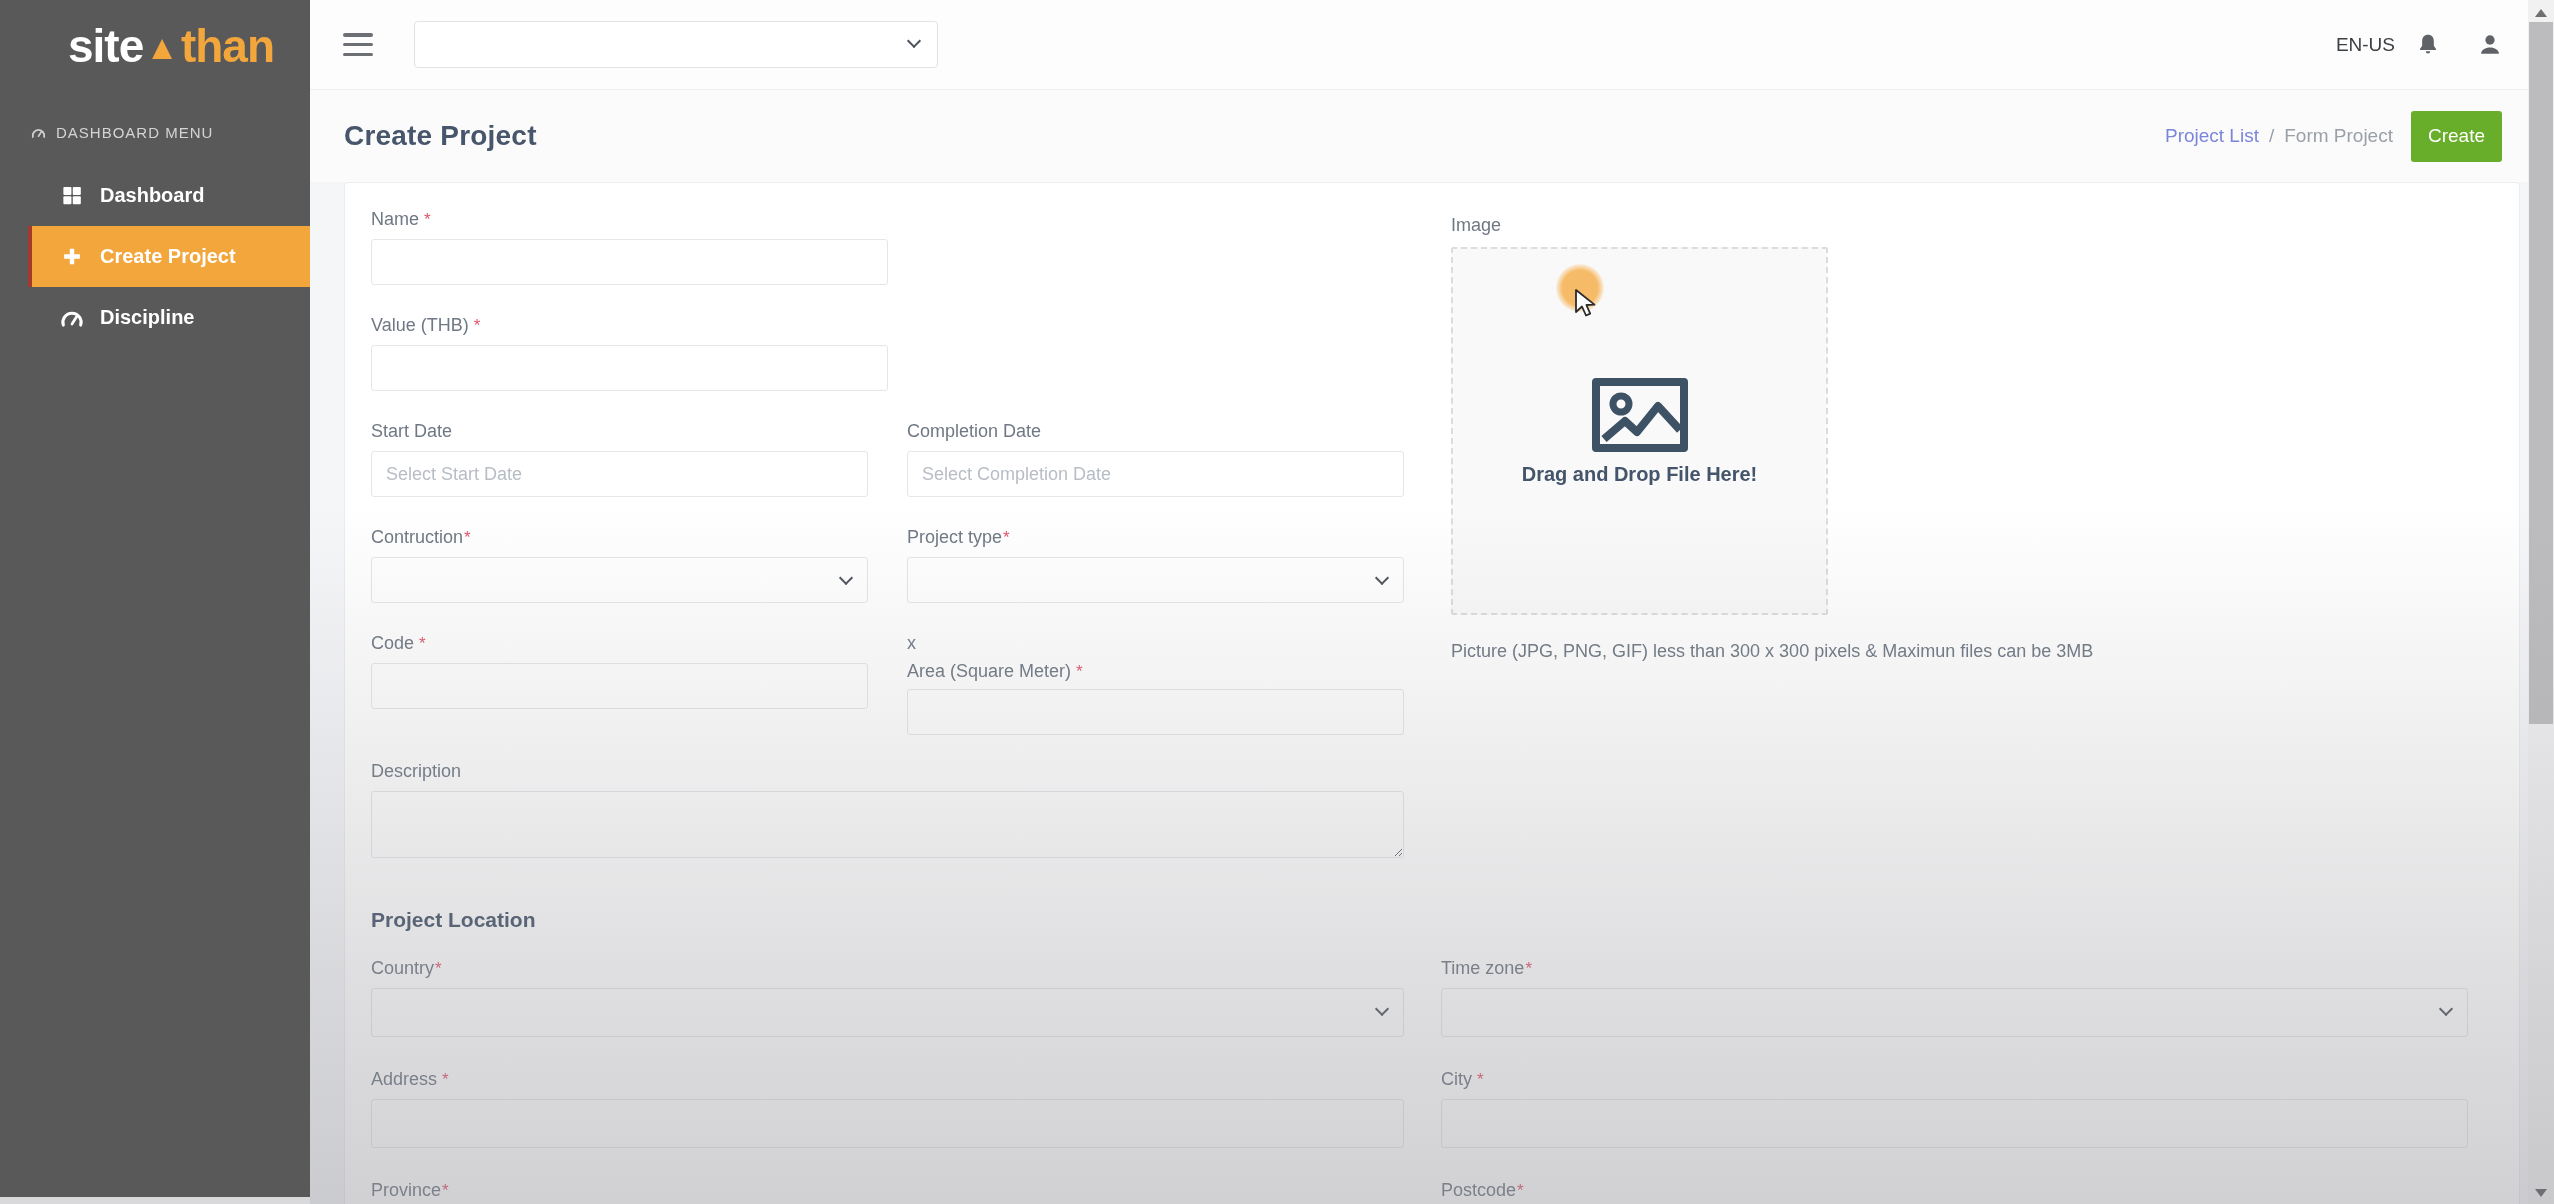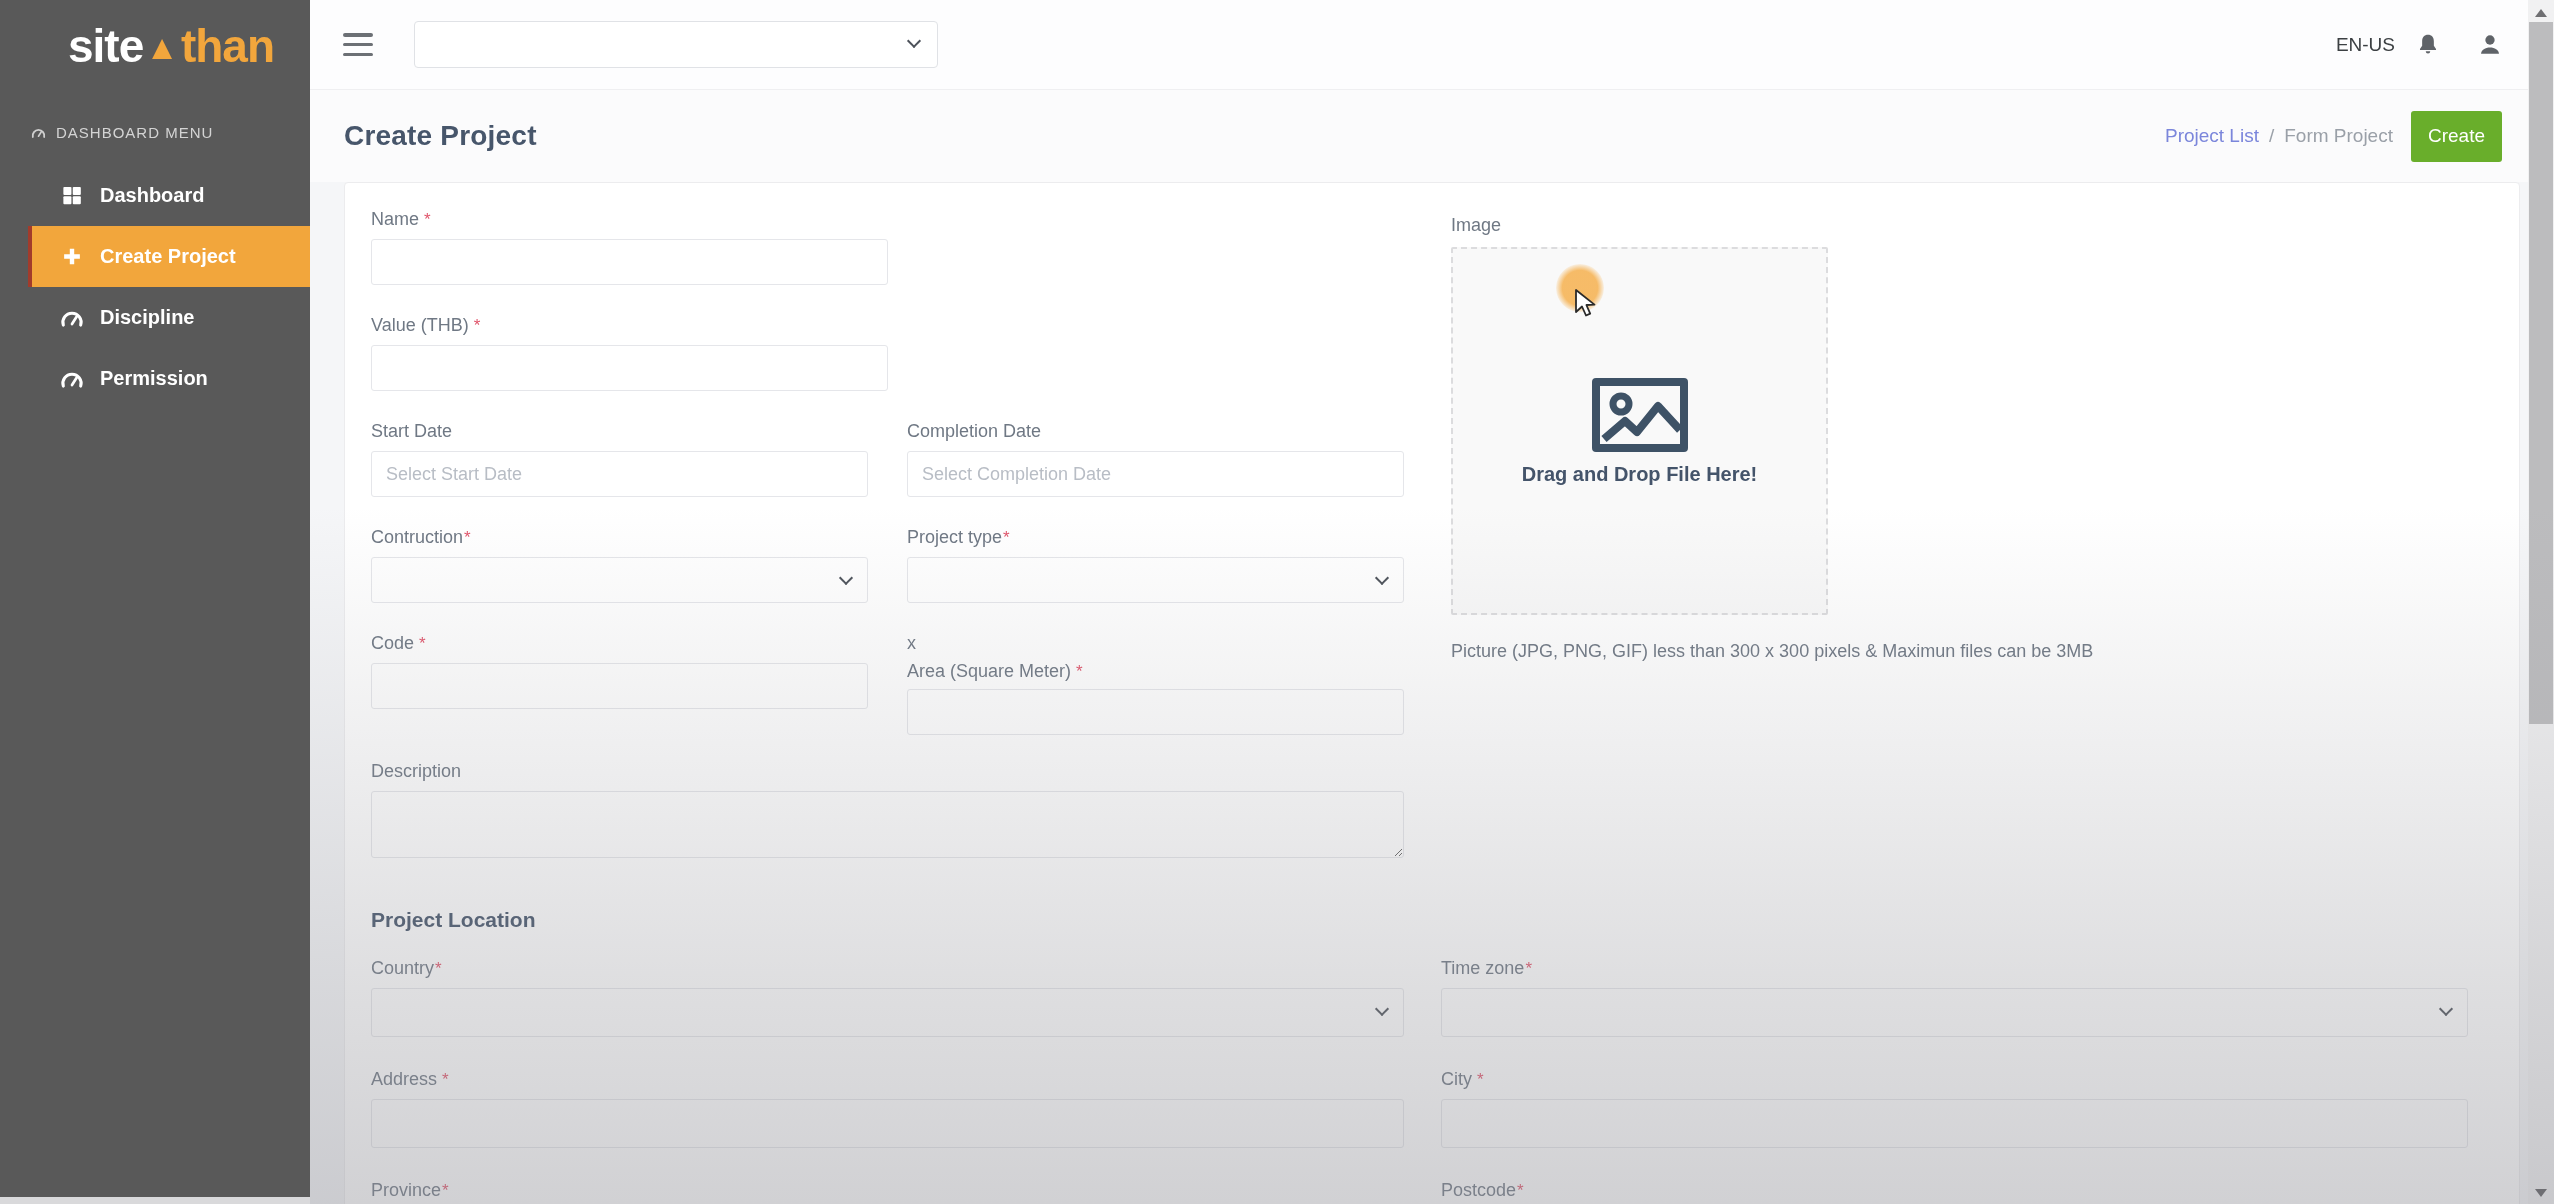--- a/index.html
+++ b/index.html
@@ -142,29 +142,20 @@
     </div>
     <div class="nav-item">
       <span class="ic">
         <svg viewBox="0 0 24 20" fill="none" stroke="currentColor" stroke-width="2.8" stroke-linecap="round">
             <path d="M4 17a8.4 8.4 0 1 1 16 0"></path>
             <path d="M12 16L16.4 9" stroke-width="2.5"></path>
           </svg>
       </span>
       <span>Discipline</span>
     </div>
-    <div class="nav-item">
-      <span class="ic">
-        <svg viewBox="0 0 24 20" fill="none" stroke="currentColor" stroke-width="2.8" stroke-linecap="round">
-            <path d="M4 17a8.4 8.4 0 1 1 16 0"></path>
-            <path d="M12 16L16.4 9" stroke-width="2.5"></path>
-          </svg>
-      </span>
-      <span>Permission</span>
-    </div>
   </nav>
 </aside>
 
 <div class="main">
 
   <header class="topbar">
     <div class="hamburger">
         <span></span>
         <span></span>
         <span></span>

